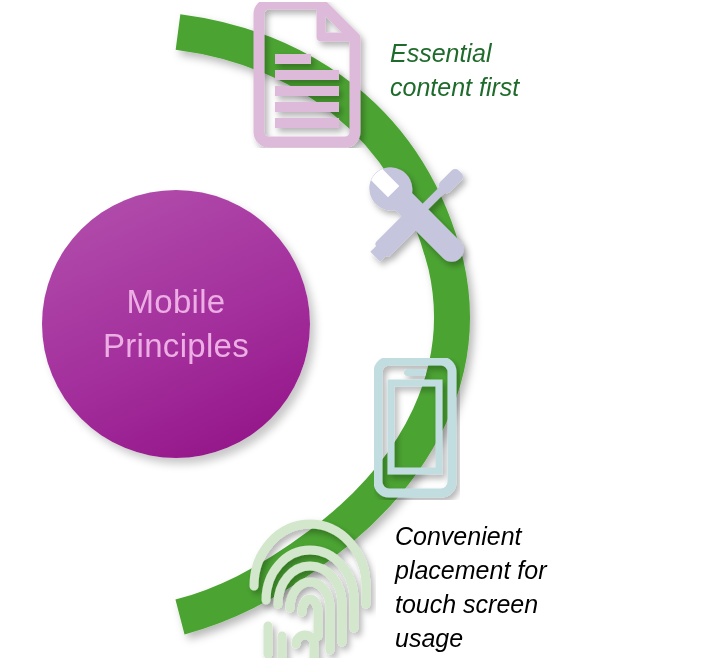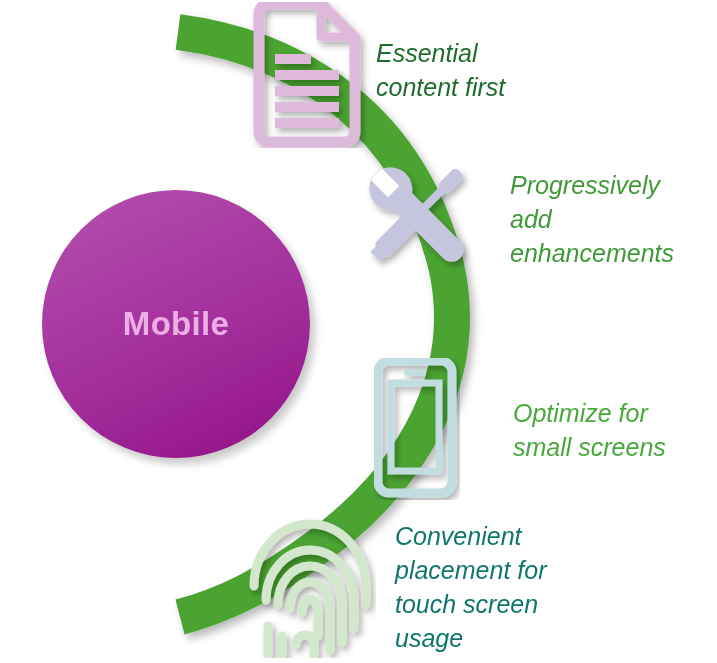--- a/index.html
+++ b/index.html
@@ -40,21 +40,21 @@
     display: flex;
     flex-direction: column;
     align-items: center;
     justify-content: center;
     z-index: 5;
   }
   #center-circle .cc-line {
     color: #edaee5;
     font-size: 33px;
     line-height: 44px;
-    font-weight: 700;
+    font-weight: 400;
     letter-spacing: 0.3px;
     text-align: left;
     white-space: nowrap;
   }
 
   
   #green-arc { z-index: 3; }
 
   
   .icon-wrap {
@@ -64,21 +64,21 @@
 
   
   .label {
     position: absolute;
     font-style: italic;
     font-weight: 400;
     z-index: 7;
     white-space: pre-line;
   }
   #label-essential {
-    left: 376px;
+    left: 390px;
     top: 36px;
     font-size: 25px;
     line-height: 34px;
     color: #1f6b2c;
   }
   #label-progressive {
     left: 510px;
     top: 168px;
     font-size: 25px;
     line-height: 34px;
@@ -89,21 +89,21 @@
     top: 396px;
     font-size: 25px;
     line-height: 34px;
     color: #47a83b;
   }
   #label-convenient {
     left: 395px;
     top: 519px;
     font-size: 25px;
     line-height: 34px;
-    color: #0f766e;
+    color: #000000;
   }
 </style>
 </head>
 <body>
 
 <div id="infographic">
 
   <svg class="layer" id="green-arc" viewBox="0 0 717 663" xmlns="http://www.w3.org/2000/svg">
     <defs>
       <filter id="arcShadow" x="-25%" y="-25%" width="160%" height="160%">
@@ -111,20 +111,21 @@
       </filter>
     </defs>
     <path d="M 178 32
              C 300 48, 410 120, 446 265
              C 470 370, 420 470, 320 545
              C 265 586, 222 606, 180 617" fill="none" stroke="#4ba430" stroke-width="36" stroke-linecap="butt" filter="url(#arcShadow)"></path>
   </svg>
 
   <div id="center-circle">
     <div class="cc-line">Mobile</div>
+    <div class="cc-line">Principles</div>
   </div>
 
   <div class="icon-wrap" style="left:245px; top:2px; width:126px; height:146px;">
     <svg width="126" height="146" viewBox="0 0 126 146" xmlns="http://www.w3.org/2000/svg">
       <defs>
         <filter id="iconShadow1" x="-25%" y="-25%" width="160%" height="160%">
           <feDropShadow dx="3" dy="4" stdDeviation="3" flood-color="#000000" flood-opacity="0.30"></feDropShadow>
         </filter>
       </defs>
       <g filter="url(#iconShadow1)">
@@ -203,25 +204,20 @@
         <path d="M 24 118 L 24 146"></path>
         <path d="M 38 128 L 38 150"></path>
         <path d="M 52 136 A 9 9 0 0 1 70 136 L 70 150"></path>
       </g>
     </svg>
   </div>
 
   <div class="label" id="label-essential">Essential
 content first</div>
 
-  <div class="label" id="label-progressive">Progressively
-add
-enhancements</div>
-
-  <div class="label" id="label-optimize">Optimize for
-small screens</div>
+
 
   <div class="label" id="label-convenient">Convenient
 placement for
 touch screen
 usage</div>
 
 </div>
 
 </body></html>

